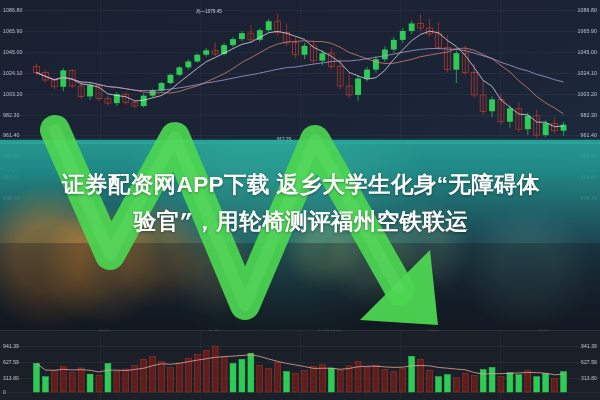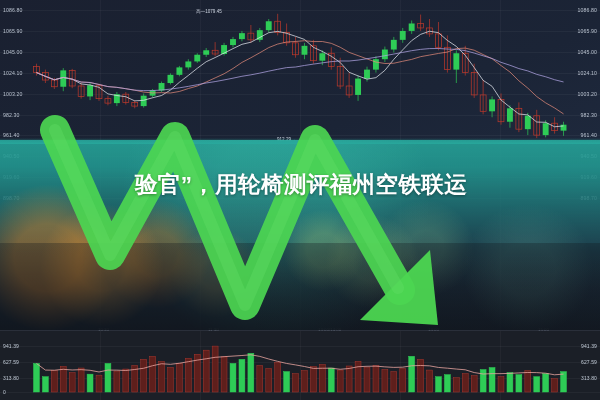--- a/index.html
+++ b/index.html
@@ -57,21 +57,21 @@
   .bokeh-top-edge{position:absolute;left:0;top:138px;width:600px;height:6px;
     background:linear-gradient(180deg,rgba(40,170,158,0),rgba(40,170,158,.85));}
   .dark-strip{position:absolute;left:0;top:243px;width:600px;height:87px;
     background:linear-gradient(180deg,rgba(16,22,28,.30),rgba(14,18,24,.62));}
 
   
   .headline{position:absolute;left:22px;top:166px;width:558px;
     font-size:22.5px;font-weight:bold;color:#ffffff;line-height:38px;
     text-align:center;letter-spacing:.4px;
     text-shadow:0 1px 3px rgba(0,0,0,.38);}
-  .headline .l2{display:block;}
+  .headline .l2{display:block;font-family:Liberation Mono, monospace;}
 
   .arrowsvg{position:absolute;left:0;top:0;}
 </style>
 </head>
 <body>
 
 <div id="stage">
 
   <div class="panel-main">
     <div id="main-grid">
@@ -345,16 +345,17 @@
 
   <svg class="arrowsvg" width="600" height="400" viewBox="0 0 600 400">
     <g id="arrow-group">
       <polyline id="zig" points="55,130 110,255 175,137 245,305 315,140 400,290" fill="none" stroke="#4cd651" stroke-width="30" stroke-linecap="round" stroke-linejoin="round" opacity="0.92"></polyline>
       <polygon id="zig-head" points="430,250 438,325 360,320" fill="#4cd651" opacity="0.95"></polygon>
       <polyline points="55,130 110,255 175,137 245,305 315,140 398,288" fill="none" stroke="#63e066" stroke-width="12" stroke-linecap="round" stroke-linejoin="round" opacity="0.35"></polyline>
     </g>
   </svg>
 
   <div class="headline">
+    <span>证券配资网APP下载 返乡大学生化身“无障碍体</span>
     <span class="l2">验官”，用轮椅测评福州空铁联运</span>
   </div>
 
 </div>
 
 </body></html>

